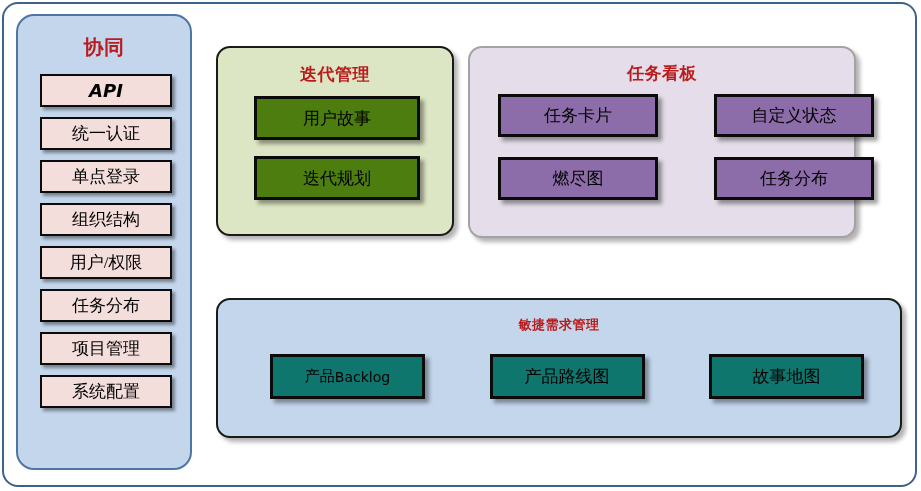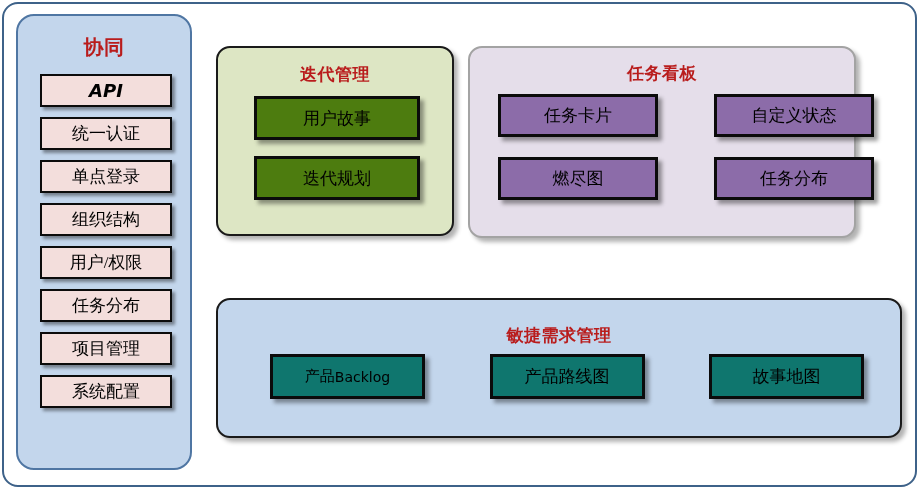--- a/index.html
+++ b/index.html
@@ -164,22 +164,22 @@
   .agile {
     left: 216px;
     top: 298px;
     width: 686px;
     height: 140px;
     background: #C3D6EC;
     border: 2px solid #1A1A1A;
     box-shadow: 4px 4px 4px rgba(0,0,0,0.30);
   }
   .agile .panel-title {
-    top: 24px;
-    font-size: 17px;
+    top: 16px;
+    font-size: 13px;
     font-family: Liberation Serif, serif;
   }
   .agile-row {
     position: absolute;
     left: 52px;
     right: 36px;
     top: 54px;
     display: flex;
     justify-content: space-between;
   }

